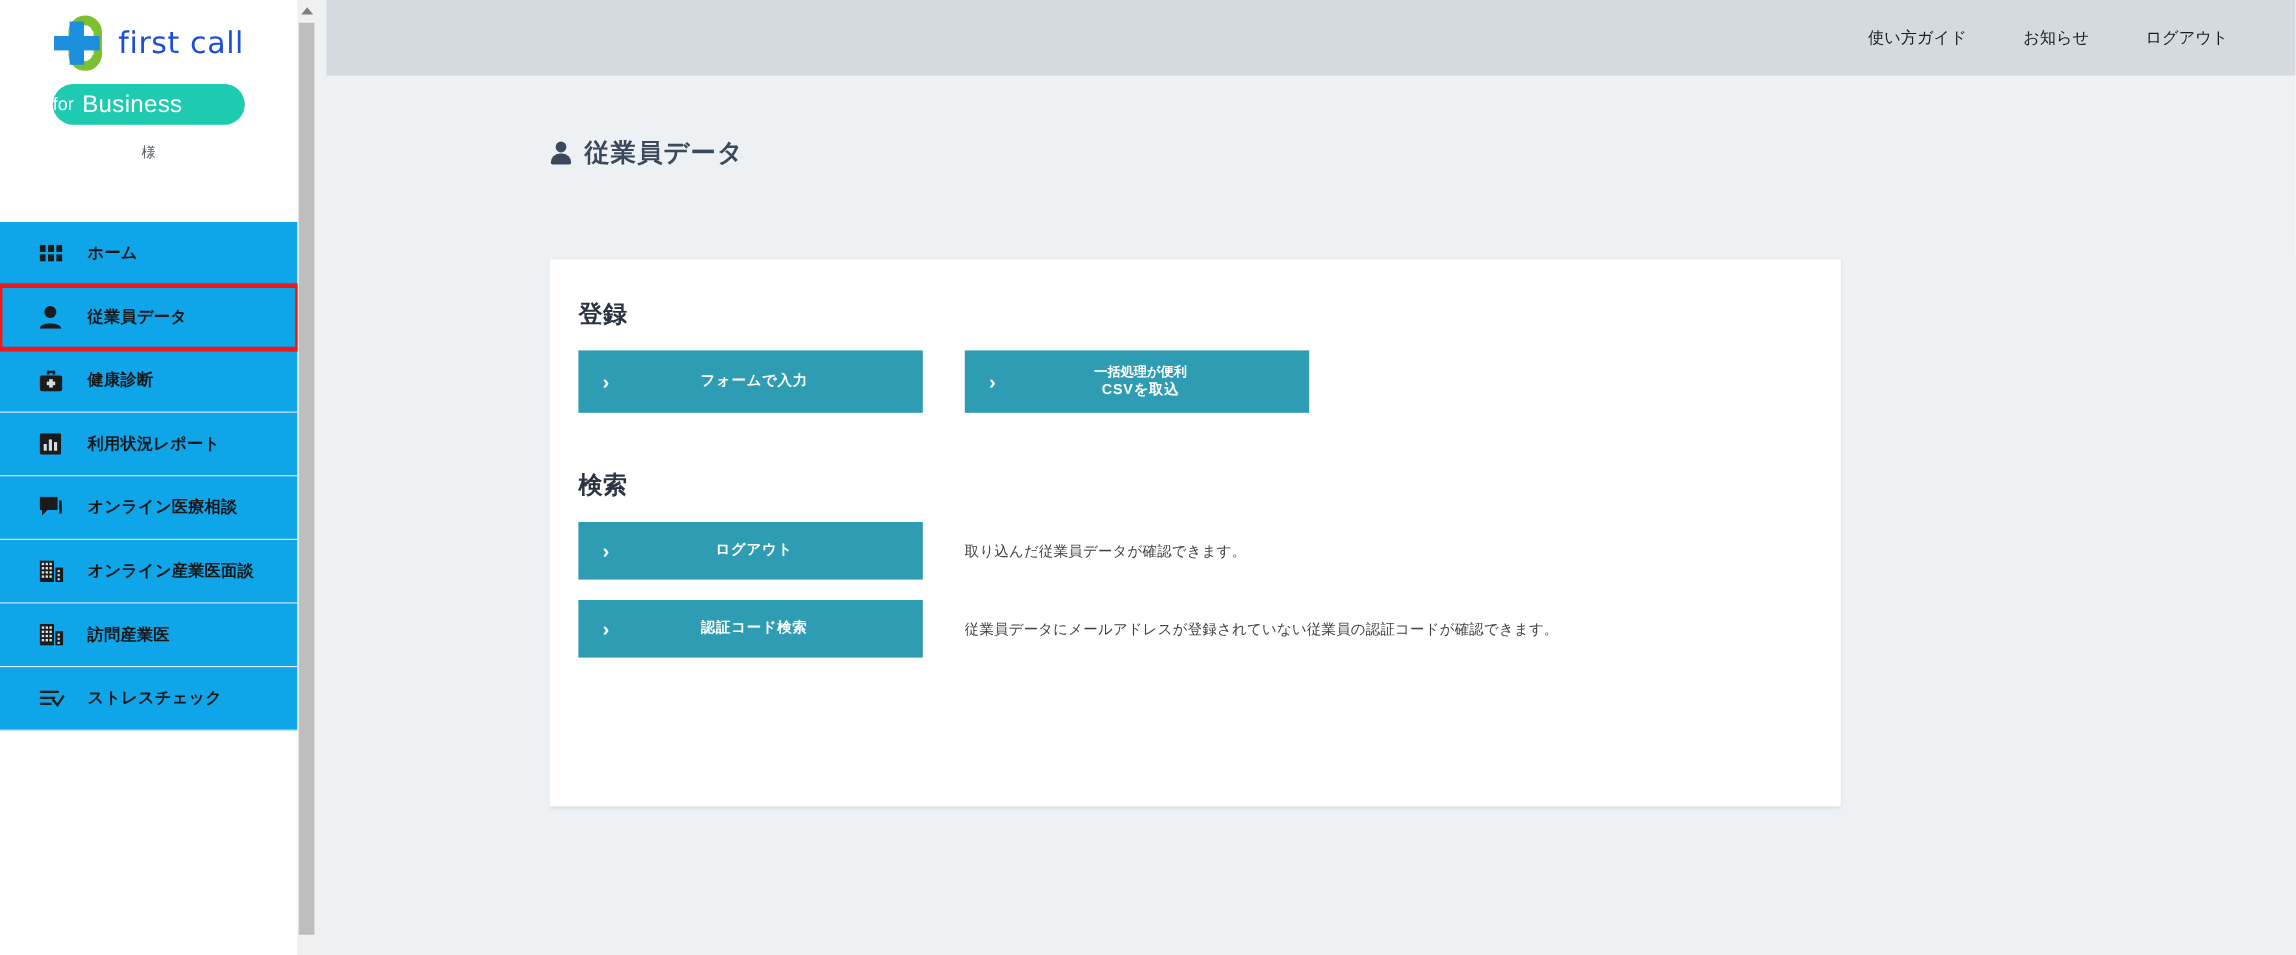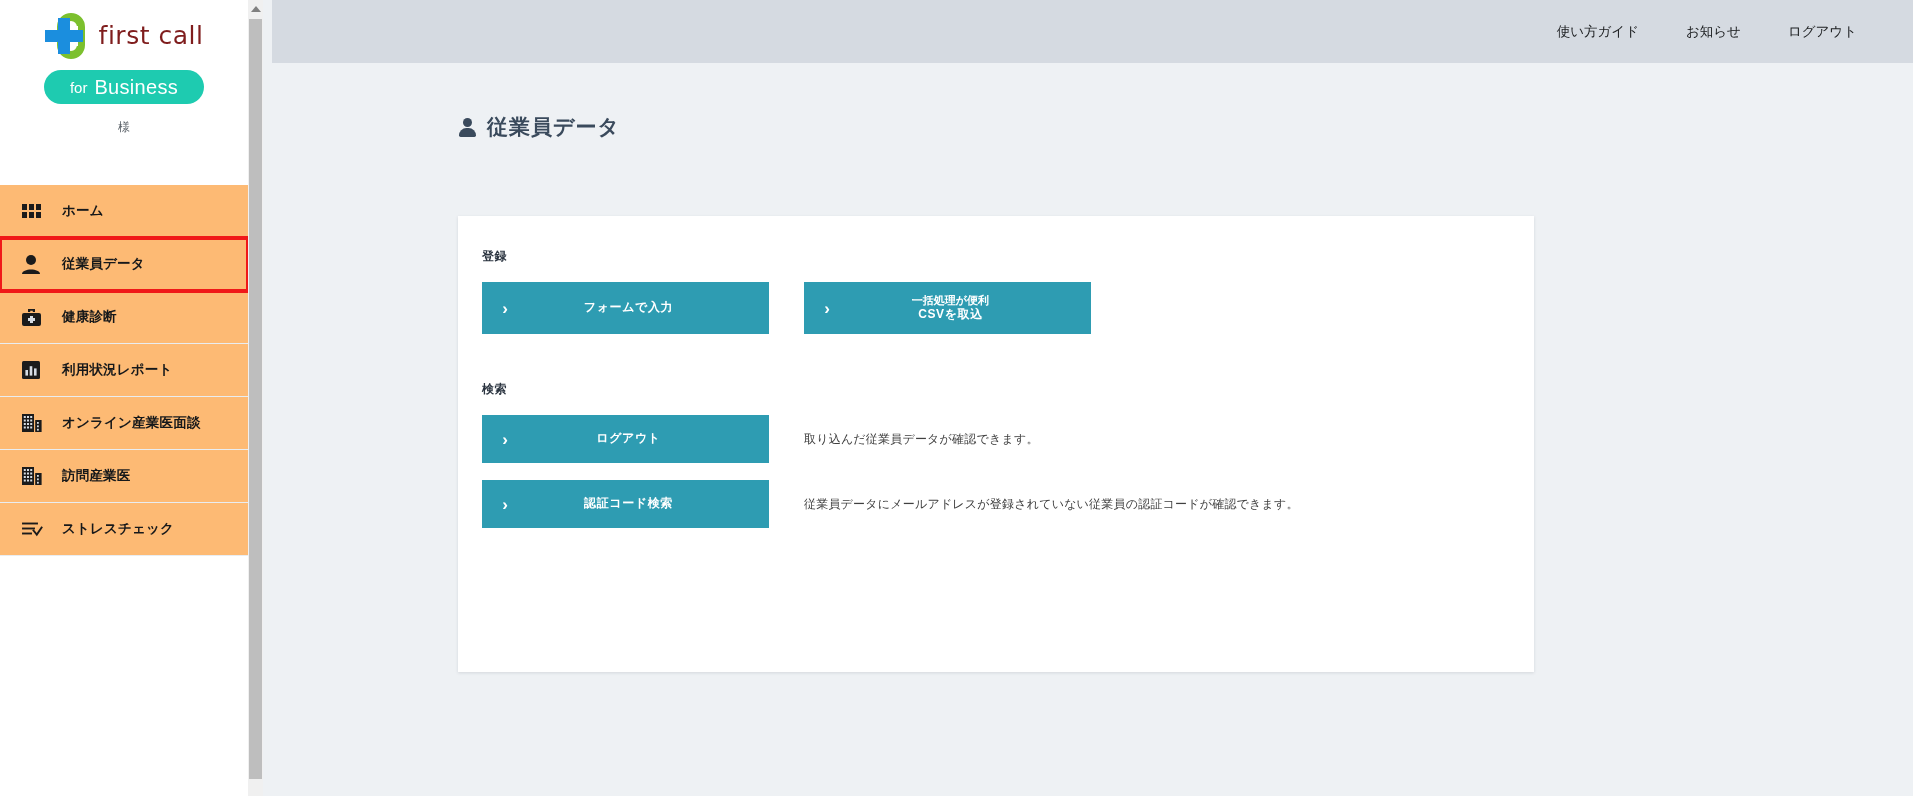--- a/index.html
+++ b/index.html
@@ -67,58 +67,58 @@
   }
   .logo-cross-v {
     position: absolute;
     left: 13px; top: 5px;
     width: 12px; height: 36px;
     background: #1b8ede;
   }
   .logo-text {
     font-family: "DejaVu Sans", sans-serif;
     font-size: 25px;
-    color: #7f1d1d;
+    color: #1d4ed8;
     letter-spacing: 0.5px;
     font-weight: 400;
   }
   .biz-badge-wrap {
     display: flex;
     justify-content: center;
     margin-top: 12px;
   }
   .biz-badge {
     background: #1ecbb0;
     border-radius: 22px;
     width: 160px;
     height: 34px;
     display: flex;
     align-items: center;
-    justify-content: center;
+    justify-content: flex-start;
     gap: 7px;
     color: #ffffff;
   }
   .biz-for { font-size: 15px; font-weight: 400; }
   .biz-name { font-size: 20px; font-weight: 400; letter-spacing: 0.3px; }
   .sama {
     text-align: center;
     font-size: 12px;
     color: #555c63;
     margin-top: 15px;
   }
 
   .nav { background: #d6dce3; }
   .nav-item {
     position: relative;
     height: 53px;
     display: flex;
     align-items: center;
-    padding-left: 22px;
+    padding-left: 33px;
     border-bottom: 1px solid #e9edf1;
-    background: #fdba74;
+    background: #0ea5e9;
     cursor: pointer;
   }
   .nav-item .nav-icon {
     width: 26px;
     height: 22px;
     flex: 0 0 auto;
     margin-right: 14px;
     display: flex;
     align-items: center;
     justify-content: flex-start;
@@ -223,21 +223,21 @@
     position: absolute;
     left: 186px; top: 216px;
     width: 1076px;
     height: 456px;
     background: #ffffff;
     box-shadow: 0 1px 3px rgba(40,50,60,0.13);
   }
   .card-inner { padding: 20px 24px 0 24px; }
 
   .section-heading {
-    font-size: 12px;
+    font-size: 20px;
     font-weight: 700;
     color: #2b3440;
     margin: 12px 0 0 0;
     letter-spacing: 0.5px;
   }
 
   .btn-row { display: flex; align-items: flex-start; margin-top: 17px; }
 
   .tbtn {
     background: #2e9cb2;
@@ -368,20 +368,30 @@
           <svg class="ic" width="18" height="18" viewBox="0 0 18 18" fill="currentColor">
             <rect x="0" y="0" width="18" height="18" rx="1.5"></rect>
             <rect x="3.4" y="9" width="2.6" height="5.6" fill="#d6dce3"></rect>
             <rect x="7.7" y="5.2" width="2.6" height="9.4" fill="#d6dce3"></rect>
             <rect x="12" y="7.4" width="2.6" height="7.2" fill="#d6dce3"></rect>
           </svg>
         </span>
         <span class="nav-label">利用状況レポート</span>
       </div>
 
+      <div class="nav-item">
+        <span class="nav-icon">
+          <svg class="ic" width="20" height="18" viewBox="0 0 20 18" fill="currentColor">
+            <rect x="0" y="0" width="15" height="11" rx="1"></rect>
+            <path d="M2 11 L2 15.5 L6.5 11 Z"></path>
+            <rect x="16.3" y="3" width="2.2" height="11"></rect>
+          </svg>
+        </span>
+        <span class="nav-label">オンライン医療相談</span>
+      </div>
 
       <div class="nav-item">
         <span class="nav-icon">
           <svg class="ic" width="20" height="18" viewBox="0 0 20 18" fill="currentColor">
             <rect x="0" y="0" width="12" height="18"></rect>
             <g fill="#d6dce3">
               <rect x="1.8" y="2" width="2" height="2"></rect>
                 <rect x="5" y="2" width="2" height="2"></rect>
                 <rect x="8.2" y="2" width="2" height="2"></rect>
               <rect x="1.8" y="5.5" width="2" height="2"></rect>

